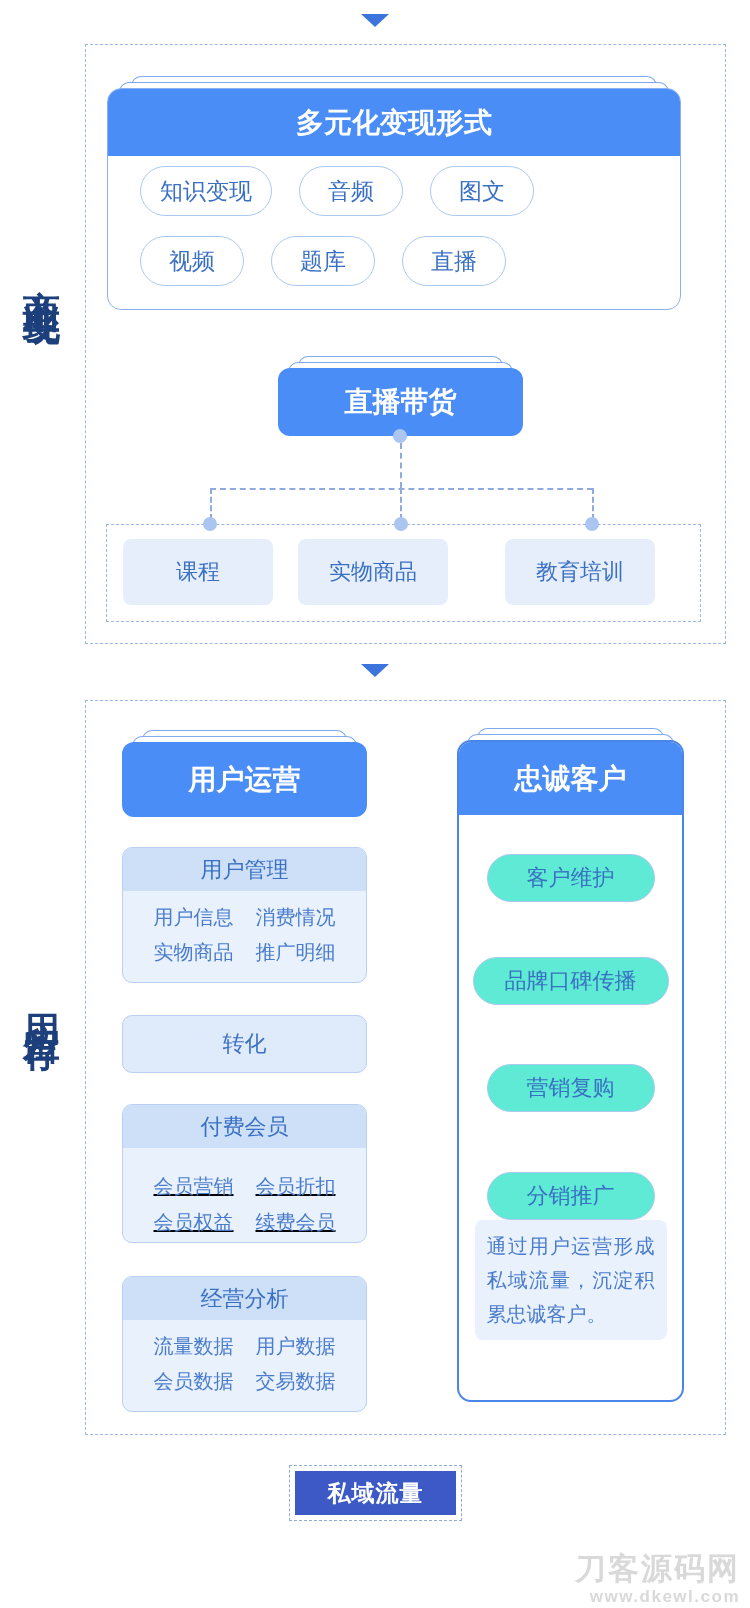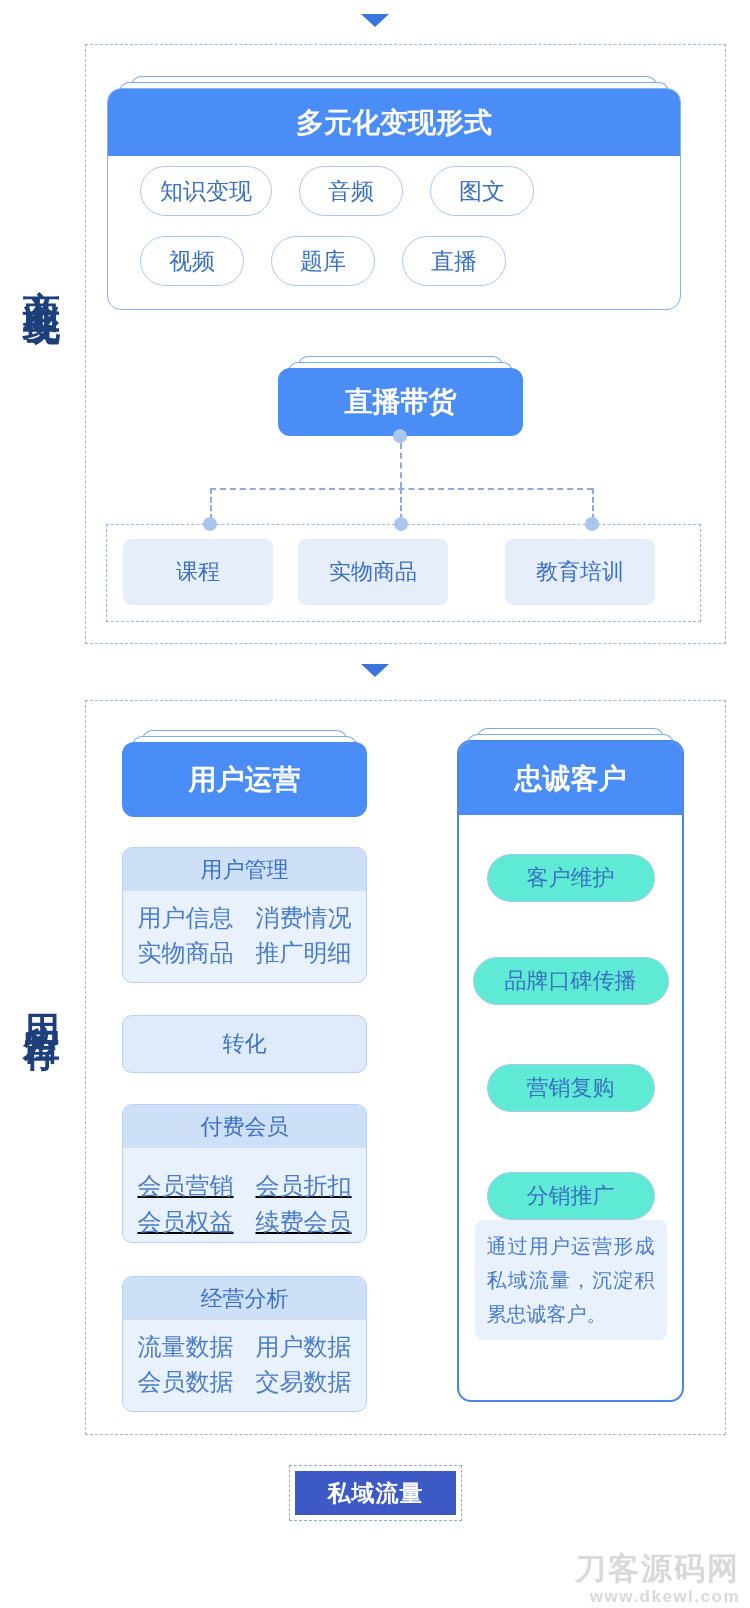--- a/index.html
+++ b/index.html
@@ -68,21 +68,21 @@
   .subcard{
     position:absolute;left:122px;width:245px;box-sizing:border-box;
     border:1px solid #bad0f2;border-radius:10px;background:#e9f1fc;overflow:hidden;
   }
   .subcard-head{
     height:43px;line-height:43px;background:#cde0f8;text-align:center;
     color:#3a70c2;font-size:22px;
   }
   .subline{
     display:flex;justify-content:center;column-gap:22px;
-    color:#4a7ccc;font-size:24px;line-height:35px;
+    color:#4a7ccc;font-size:20px;line-height:35px;
   }
   .subcard-body{padding-top:9px;}
   .simplecard{
     position:absolute;left:122px;width:245px;height:58px;line-height:56px;
     box-sizing:border-box;border:1px solid #bad0f2;border-radius:10px;
     background:#dfeafb;color:#3a70c2;font-size:22px;text-align:center;
   }
   
   .cardD{
     height:662px;background:#ffffff;border:2px solid #4a86e8;border-radius:14px;

